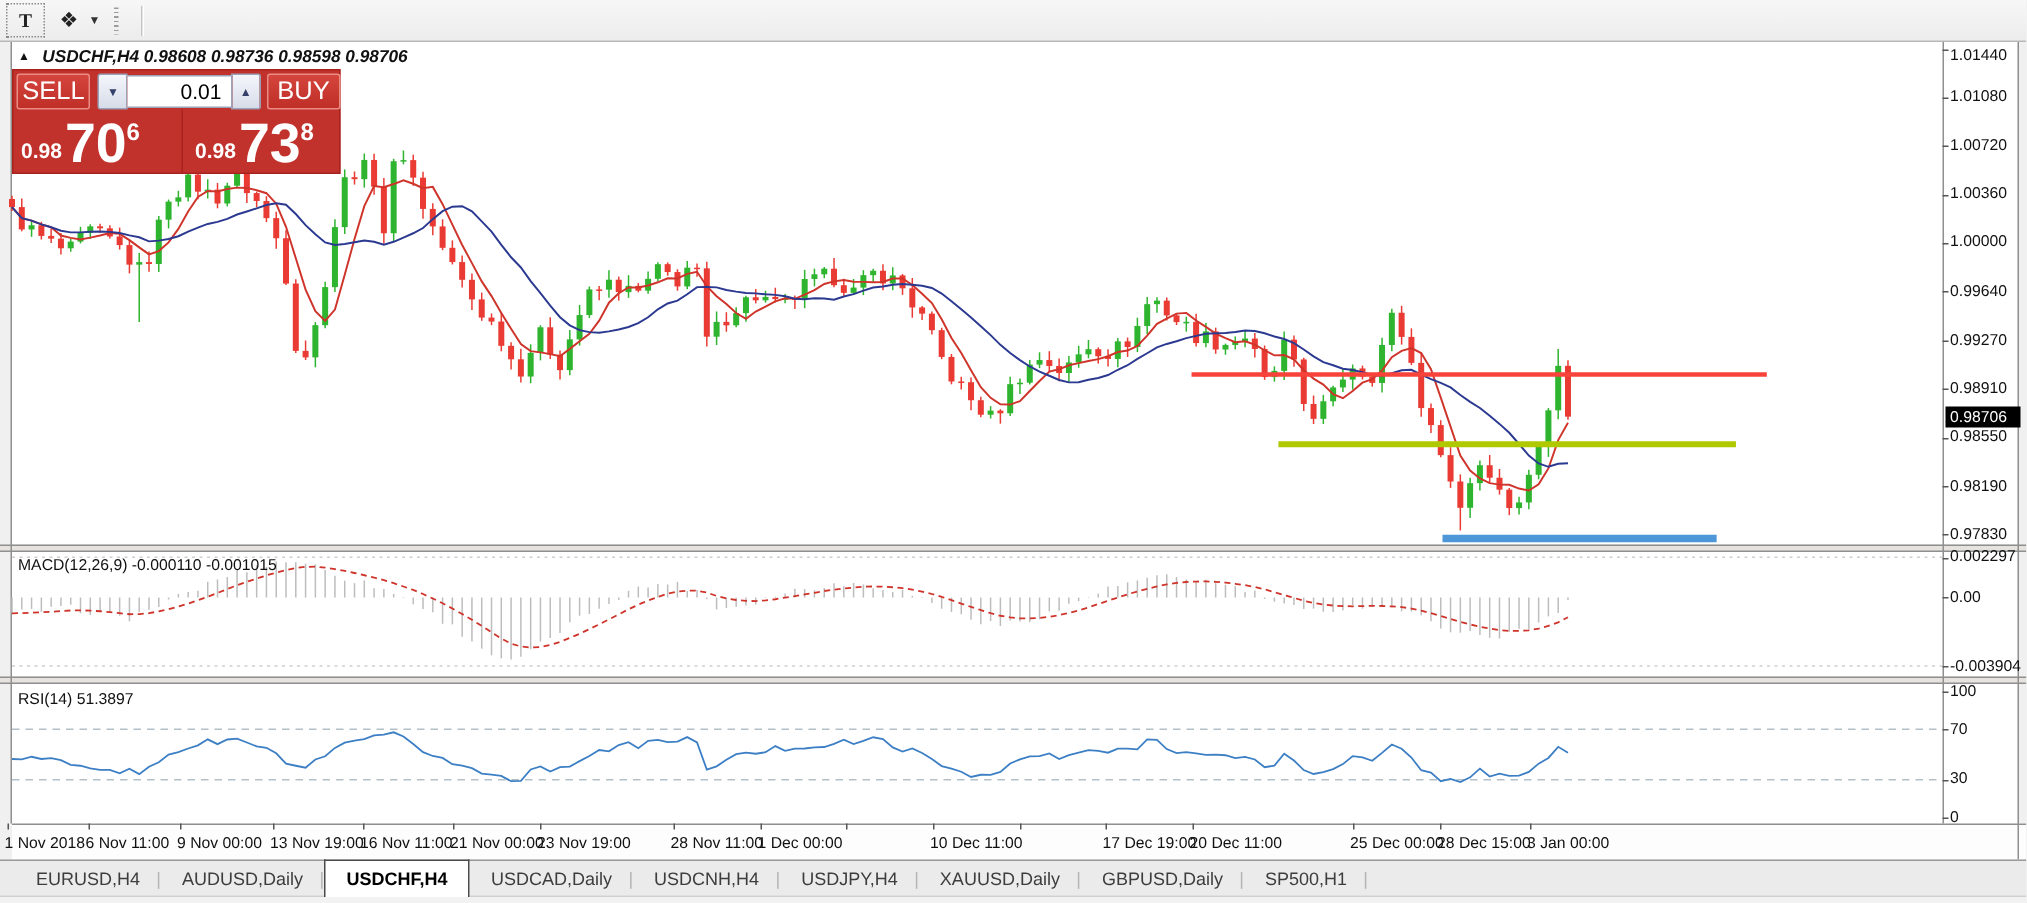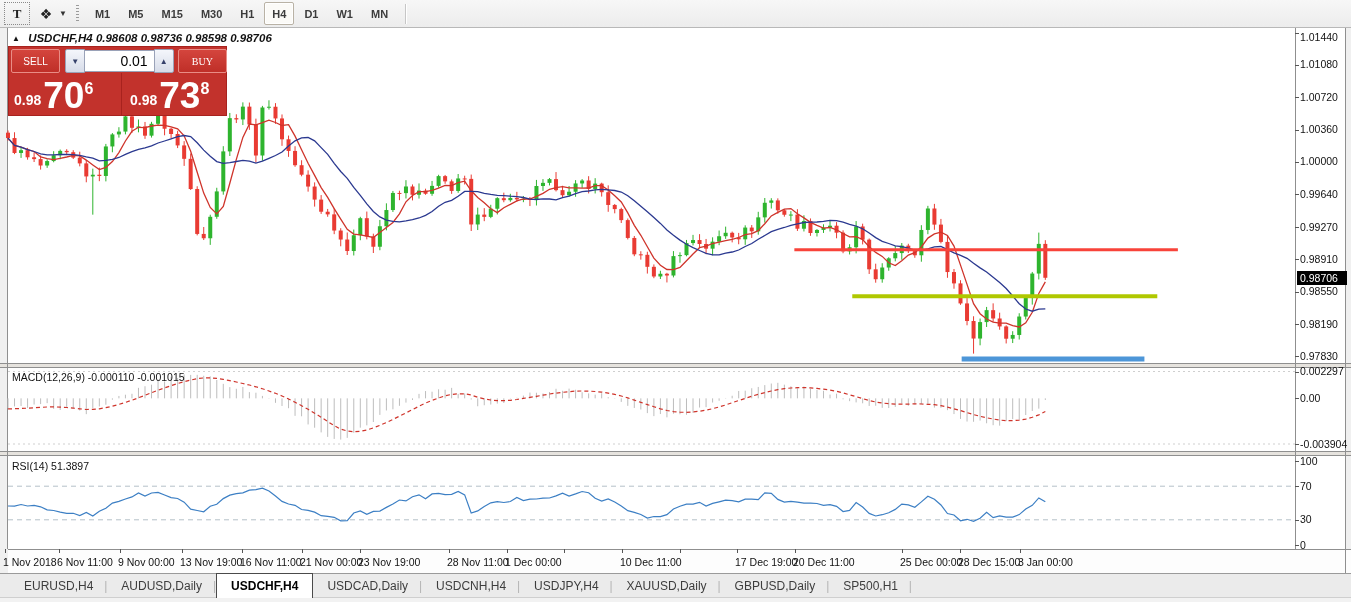--- a/index.html
+++ b/index.html
@@ -31,23 +31,23 @@
   .ax-tick{position:absolute;width:4px;height:1px;background:#555;left:1295px;}
   #cur-price{position:absolute;left:1297px;width:50px;height:14px;background:#000;color:#fff;font-size:10.5px;
              text-align:left;padding-left:3px;line-height:14px;box-sizing:border-box;}
   .t-label{position:absolute;top:556px;font-size:10.5px;color:#111;white-space:nowrap;}
   .t-tick{position:absolute;top:549px;width:1px;height:4px;background:#555;}
   
   #tpanel{position:absolute;left:8px;top:46px;width:219px;height:70px;background:#c2322c;
           box-shadow:0 0 0 1px #a8221e inset;}
   #tp-row1{position:absolute;left:0;top:3px;width:219px;height:24px;display:flex;align-items:center;}
   .tp-btn{height:22px;background:linear-gradient(#d4453d,#bf2f28);border:1px solid #e98d86;color:#fff;
-          font-size:10px;display:flex;align-items:center;justify-content:center;border-radius:2px;}
+          font-size:17px;display:flex;align-items:center;justify-content:center;border-radius:2px;}
   #sell-btn{width:52px;margin-left:3px;}
-  #buy-btn{width:52px;margin-left:4px;font-family:Liberation Serif, serif;}
+  #buy-btn{width:52px;margin-left:4px;}
   .spin{width:20px;height:22px;background:linear-gradient(#f4f6fb,#d7dce9);border:1px solid #9aa2b8;color:#35406a;
         font-size:8px;display:flex;align-items:center;justify-content:center;}
   #spin-dn{margin-left:5px;border-radius:2px 0 0 2px;}
   #spin-up{border-radius:0 2px 2px 0;}
   #vol-box{width:62px;height:20px;background:#fff;border-top:1px solid #9aa2b8;border-bottom:1px solid #9aa2b8;
            color:#000;font-size:14px;text-align:right;padding:0 6px;line-height:20px;}
   .bigprice{position:absolute;top:27px;height:42px;display:flex;align-items:flex-end;color:#fff;cursor:default;}
   #bp-sell{left:6px;width:100px;}
   #bp-buy{left:113px;width:102px;border-left:1px solid #a8221e;padding-left:8px;}
   .bp-small{font-size:14px;font-weight:bold;margin:0 2px 7px 0;}
@@ -64,31 +64,20 @@
 </head>
 <body>
 
 <div id="win">
 
   <div id="toolbar">
     <div class="tb-icon" id="texttool">T</div>
     <div class="tb-icon" id="objicon">❖</div>
     <div class="caret">▼</div>
     <div class="tb-grip"></div>
-    <div id="tf-buttons" style="display:flex;">
-        <div class="tf-btn">M1</div>
-        <div class="tf-btn">M5</div>
-        <div class="tf-btn">M15</div>
-        <div class="tf-btn">M30</div>
-        <div class="tf-btn">H1</div>
-        <div class="tf-btn active">H4</div>
-        <div class="tf-btn">D1</div>
-        <div class="tf-btn">W1</div>
-        <div class="tf-btn">MN</div>
-      </div>
     <div class="tb-sep"></div>
   </div>
 
   <div class="plot-bg" style="left:8px;top:28px;width:1337px;height:335px;"></div>
   <div class="plot-bg" style="left:8px;top:368px;width:1337px;height:83px;"></div>
   <div class="plot-bg" style="left:8px;top:456px;width:1337px;height:93px;"></div>
   <div class="plot-bg" style="left:8px;top:549px;width:1343px;height:24px;background:#fdfdfd;border-top:1px solid #8f8f8f;box-sizing:border-box;"></div>
 
   <div class="sep" style="top:363px;"></div>
   <div class="sep" style="top:451px;"></div>

